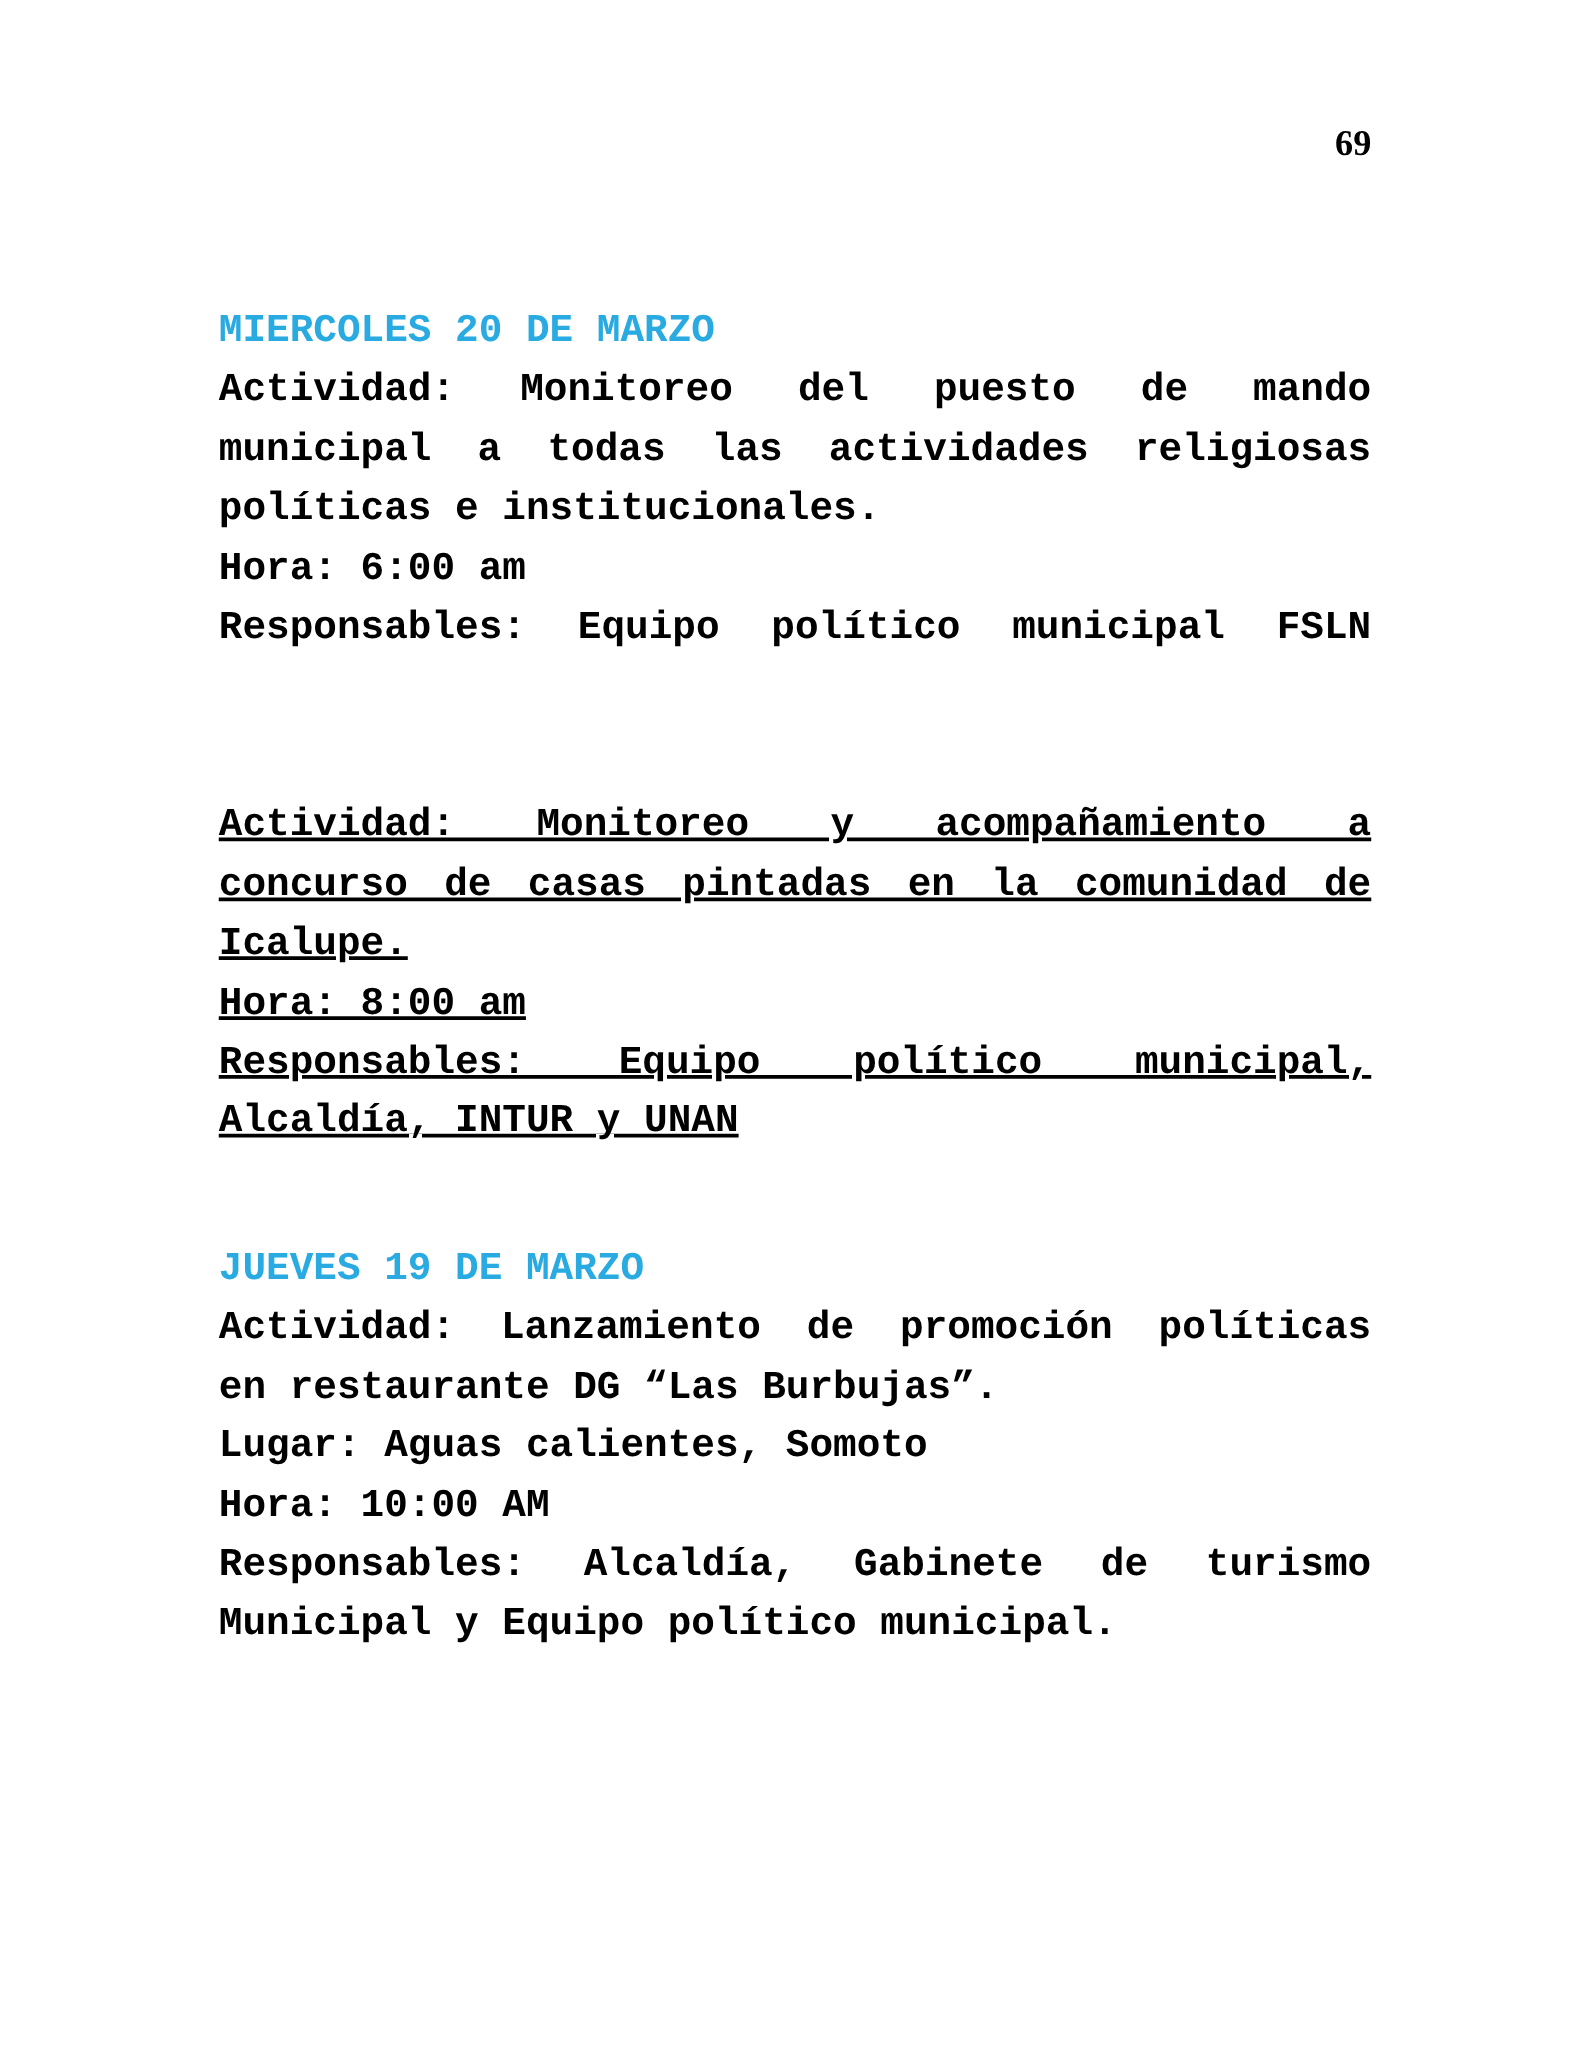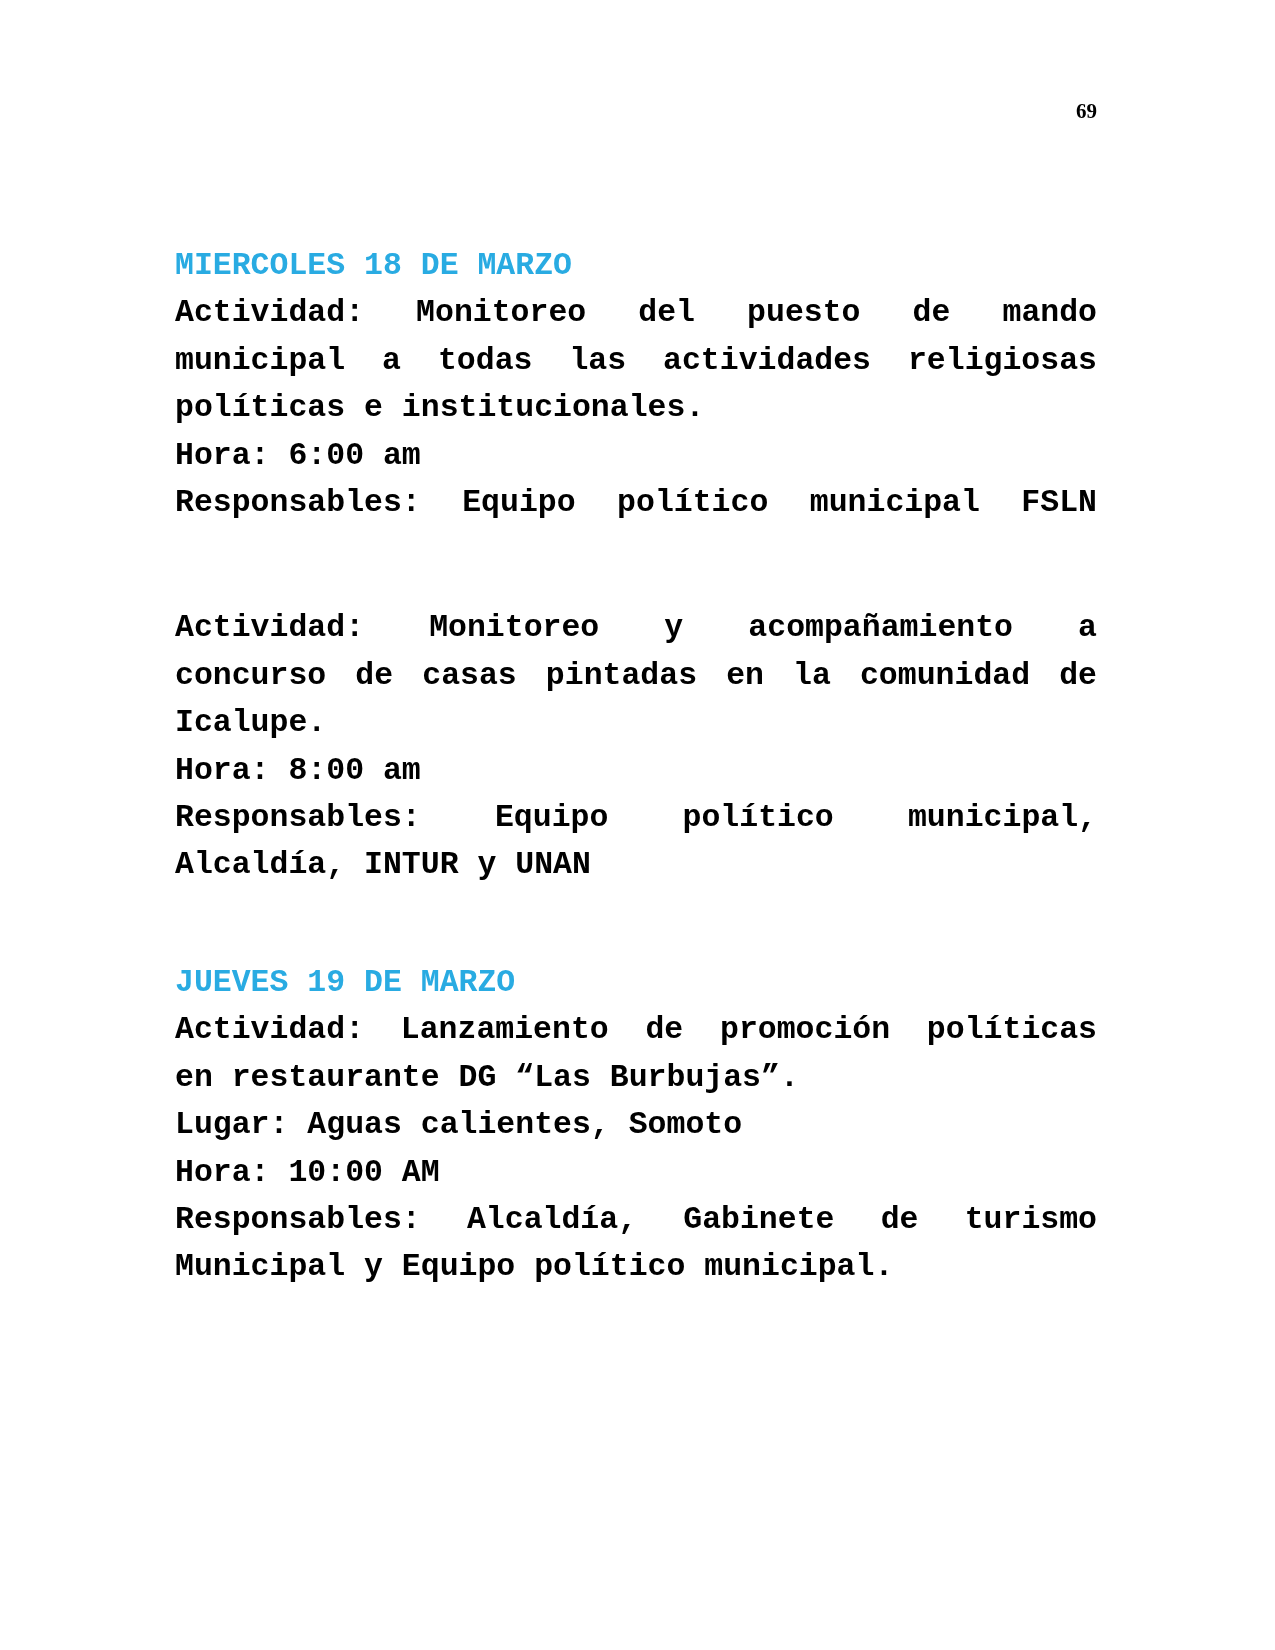--- a/index.html
+++ b/index.html
@@ -13,21 +13,21 @@
     font-family: "Liberation Mono", "DejaVu Sans Mono", monospace;
     font-weight: 700;
     color: var(--ink, #000000);
   }
 
   .page-number {
     position: absolute;
     top: 101px;
     right: 178px;
     font-family: "Liberation Serif", "DejaVu Serif", serif;
-    font-size: 21px;
+    font-size: 29px;
     font-weight: 700;
     line-height: 1;
     color: var(--ink, #000000);
   }
 
   .content {
     position: absolute;
     left: 175px;
     top: 242px;
     width: 922px;
@@ -41,32 +41,32 @@
   }
 
   
   .line.stretch {
     text-align: justify;
     text-align-last: justify;
   }
 
   .heading { color: var(--accent, #29ABE2); }
 
-  .event + .event { margin-top: 78px; }   
+  .event + .event { margin-top: 111px; text-decoration: underline; }   
   .section + .section { margin-top: 70px; } 
 </style>
 </head>
 <body>
 
 <div class="page">
   <div class="page-number">69</div>
 
   <main class="content" id="content">
       <section class="section">
-        <div class="line heading">MIERCOLES 18 DE MARZO</div>
+        <div class="line heading">MIERCOLES 20 DE MARZO</div>
         <div class="event">
           <div class="line stretch">Actividad: Monitoreo del puesto de mando</div>
           <div class="line stretch">municipal a todas las actividades religiosas</div>
           <div class="line">políticas e institucionales.</div>
           <div class="line">Hora: 6:00 am</div>
           <div class="line stretch">Responsables: Equipo político municipal FSLN</div>
         </div>
         <div class="event">
           <div class="line stretch">Actividad: Monitoreo y acompañamiento a</div>
           <div class="line stretch">concurso de casas pintadas en la comunidad de</div>

